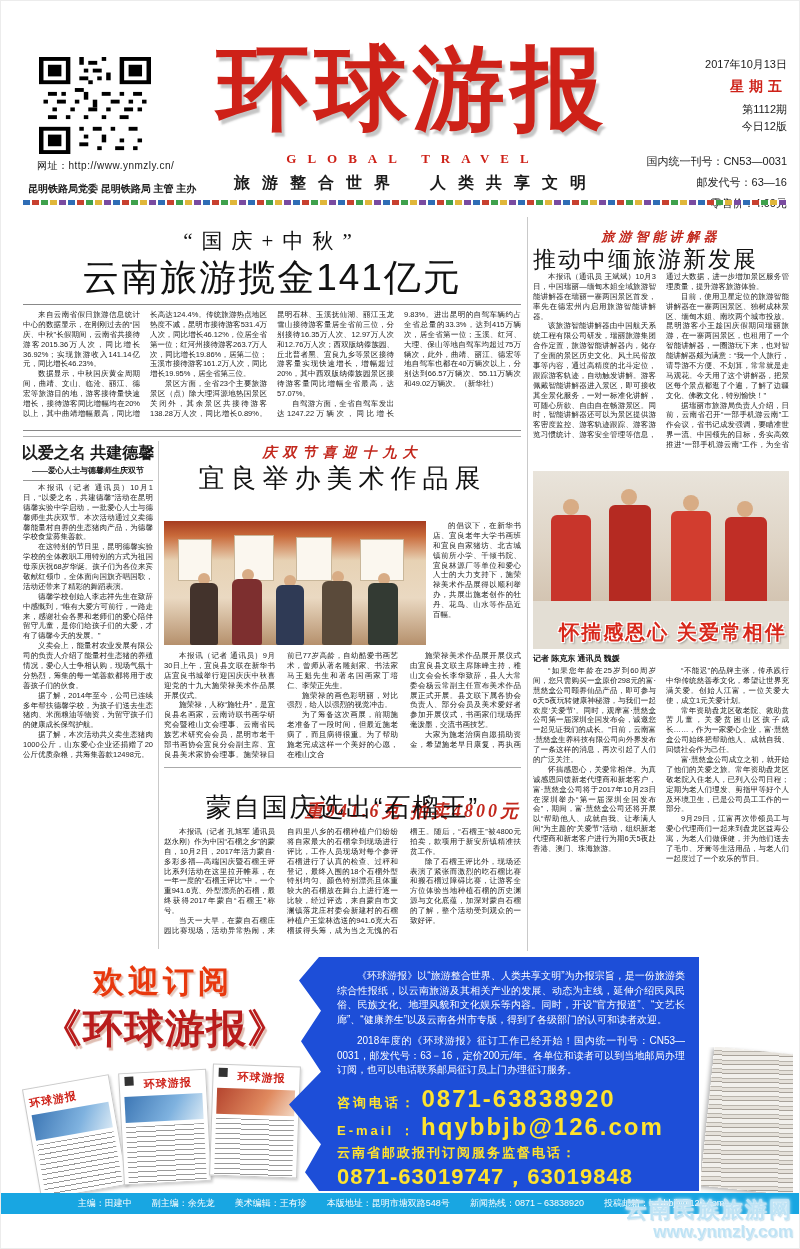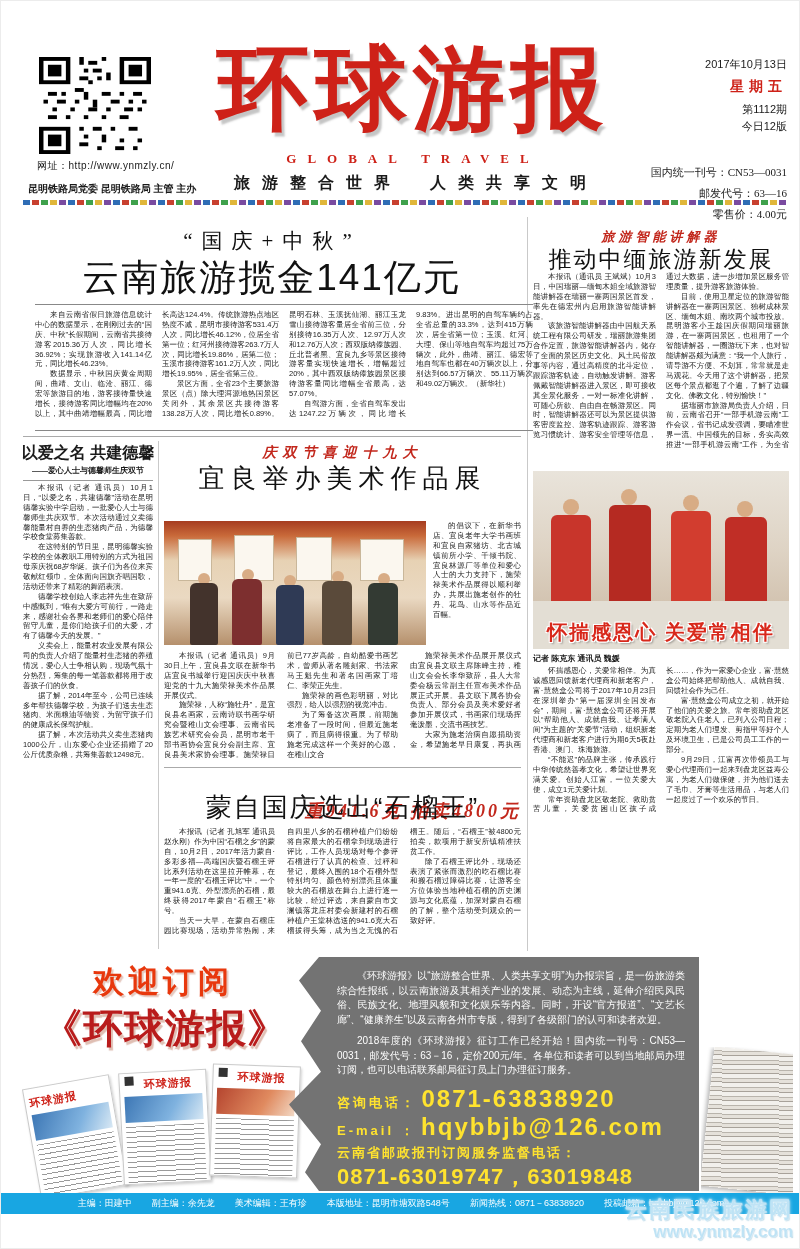--- a/index.html
+++ b/index.html
@@ -13,40 +13,40 @@
   .organizer { position:absolute; left:27px; top:181px; font-size:10px; font-weight:bold; }
   .mast-title { position:absolute; left:168px; top:38px; width:488px; text-align:center;
                 font-family:"Liberation Serif", serif; font-weight:900; font-size:92px; line-height:1.1;
                 color:#ce2118; letter-spacing:6px; text-shadow:3px 4px 2px rgba(90,90,90,.35); }
   .mast-en { position:absolute; left:168px; top:150px; width:488px; text-align:center;
              font-family:"Liberation Serif", serif; color:#ce2118; font-size:13px; font-weight:bold; letter-spacing:11px; }
   .slogan { position:absolute; left:150px; top:172px; width:530px; text-align:center;
             font-size:16px; font-weight:600; letter-spacing:12px; }
   .hdr-info { position:absolute; right:12px; top:55px; width:175px; text-align:right; font-size:11px; line-height:1.55; }
   .hdr-info .weekday { color:#ce2118; font-weight:bold; font-size:14px; letter-spacing:5px; margin:3px 0; }
-  .hdr-info .grp2 { margin-top:27px; line-height:1.9;font-family:Liberation Serif, serif; }
+  .hdr-info .grp2 { margin-top:16px; line-height:1.9; }
   .color-strip { position:absolute; left:22px; top:199px; width:764px; height:5px;
     background:repeating-linear-gradient(90deg,#2f6db5 0 7px,#fff 7px 9px,#c8402f 9px 16px,#fff 16px 18px,
                #3fa14c 18px 25px,#fff 25px 27px,#e0b63a 27px 34px,#fff 34px 36px,#7a4ba0 36px 43px,#fff 43px 45px); }
 
   
   .body-txt { font-size:7.5px; line-height:1.32; text-align:justify; overflow:hidden; color:#222; }
   .body-txt p { text-indent:2em; margin:0; }
   .kicker-serif { font-family:"Liberation Serif", serif; }
   .kicker-red { font-family:"Liberation Serif", serif; font-style:italic; color:#c2271c; font-weight:bold; }
   .hl { font-weight:400; color:#111; }
   .vline { position:absolute; width:1px; background:#c9c9c9; }
   .hline { position:absolute; height:1px; background:#aaa; }
 
   
   .lead-kicker { position:absolute; left:22px; top:226px; width:498px; text-align:center;
                  font-size:21px; letter-spacing:9px; color:#111; }
   .lead-headline { position:absolute; left:22px; top:252px; width:498px; text-align:center;
                    font-size:37px; letter-spacing:2px; }
-  .lead-body { position:absolute; left:34px; top:303px; width:498px; height:127px;
+  .lead-body { position:absolute; left:22px; top:303px; width:498px; height:127px;
                border-top:1px solid #888; border-bottom:1px solid #888; padding:5px 0;
                column-count:4; column-gap:10px; }
 
   
   .charity-title { position:absolute; left:20px; top:442px; width:134px; text-align:center; font-size:16px; font-weight:900; }
   .charity-sub { position:absolute; left:22px; top:464px; width:130px; text-align:center; font-size:8px; font-weight:bold;
                  border-bottom:1px solid #999; padding-bottom:4px; }
   .charity-body { position:absolute; left:22px; top:482px; width:130px; height:466px; }
 
   
@@ -55,27 +55,27 @@
   .art-photo { position:absolute; left:163px; top:520px; width:262px; height:124px; overflow:hidden;
                background:linear-gradient(180deg,#a63c20 0%,#c96a3a 12%,#e7d2b4 32%,#ead9c2 62%,#b5906c 100%); }
   .art-side { position:absolute; left:432px; top:520px; width:88px; height:126px; }
   .art-cols { position:absolute; left:163px; top:650px; width:357px; height:112px; column-count:3; column-gap:12px; }
   .pome-kicker { position:absolute; left:163px; top:798px; width:357px; text-align:right; font-size:18px; letter-spacing:3px; }
   .pome-headline { position:absolute; left:163px; top:789px; width:357px; text-align:center; font-size:26px; letter-spacing:2px; }
   .pome-cols { position:absolute; left:163px; top:826px; width:357px; height:122px; column-count:3; column-gap:12px; }
 
   
   .tech-kicker { position:absolute; left:532px; top:227px; width:256px; text-align:center; font-size:13px; letter-spacing:4px; }
-  .tech-headline { position:absolute; left:532px; top:243px; width:256px; text-align:center; font-size:23px; letter-spacing:2px; }
+  .tech-headline { position:absolute; left:532px; top:243px; width:256px; font-size:23px; letter-spacing:2px; }
   .tech-cols { position:absolute; left:532px; top:271px; width:256px; height:186px; column-count:2; column-gap:10px; }
 
   
   .vol-photo { position:absolute; left:532px; top:470px; width:256px; height:178px; overflow:hidden;
                background:linear-gradient(180deg,#e9e4db 0%,#ded3c4 45%,#c9b6a0 100%); }
-  .vol-title { position:absolute; left:0; bottom:3px; width:100%; text-align:center; font-size:20px; font-weight:900;
+  .vol-title { position:absolute; left:12px; bottom:3px; width:100%; text-align:center; font-size:20px; font-weight:900;
                color:#d8281b; letter-spacing:2px;
                text-shadow:-1px -1px 0 #fff,1px -1px 0 #fff,-1px 1px 0 #fff,1px 1px 0 #fff,2px 2px 2px rgba(0,0,0,.3); }
   .vol-byline { position:absolute; left:532px; top:652px; width:256px; font-size:8px; font-weight:bold; }
   .vol-cols { position:absolute; left:532px; top:665px; width:256px; height:283px; column-count:2; column-gap:10px; }
 
   
   .fig { position:absolute; border-radius:6px 6px 2px 2px; }
   .head { position:absolute; border-radius:50%; background:#d8ac85; }
   .artwork { position:absolute; background:#fbf7ef; border:1px solid #c9b79a; }
 
@@ -90,21 +90,21 @@
                 box-shadow:1px 2px 3px rgba(0,0,0,.2); padding:4px 4px; overflow:hidden; }
   .mini-paper .mp-title { color:#ce2118; font-weight:900; font-size:11px; font-family:"Liberation Serif", serif; letter-spacing:1px; text-align:center; }
   .mini-paper .mp-qr { position:absolute; left:5px; top:3px; width:9px; height:9px; background:#333; }
   .mini-paper .mp-photo { margin-top:4px; height:26px; background:linear-gradient(120deg,#3d77b5,#7fb2df 60%,#d8e8f4); }
   .mini-paper .mp-lines { margin-top:4px; height:60px;
       background:repeating-linear-gradient(180deg,#9a9a9a 0 1px,#fff 1px 5px); }
   .mp1 { left:2px; top:22px; transform:rotate(-10deg); }
   .mp2 { left:92px; top:12px; transform:rotate(-3deg); }
   .mp3 { left:182px; top:6px; transform:rotate(2deg); }
 
-  .ad-orange { position:absolute; left:266px; top:0; width:410px; height:234px; background:#737373;
+  .ad-orange { position:absolute; left:266px; top:0; width:410px; height:234px; background:#1d4ed8;
                clip-path:polygon(30px 0,100% 0,100% 100%,30px 100%,16px 92%,32px 80%,0 63%,32px 49%,12px 36%,32px 23%,10px 10%);
                padding:12px 14px 0 48px; color:#fff; }
   .ad-orange .ad-para { font-size:10px; line-height:1.45; text-align:justify; text-indent:2em; margin-bottom:7px; }
   .ad-contact { margin-top:6px; }
   .ad-line { color:#ffe32e; font-weight:bold; }
   .ad-line .lbl { font-size:13px; letter-spacing:3px; }
   .ad-line .big { font-size:24px; letter-spacing:2px; }
   .ad-sup-lbl { font-size:13px; letter-spacing:2px; margin-top:3px; }
   .ad-sup-num { font-size:22px; letter-spacing:1px; }
 
@@ -293,20 +293,21 @@
     <div class="head" style="left:204px; top:30px; width:16px; height:16px;"></div>
     <div class="fig" style="left:18px; top:44px; width:40px; height:100px; background:#c8352b;"></div>
     <div class="fig" style="left:76px; top:34px; width:42px; height:112px; background:#b52a22;"></div>
     <div class="fig" style="left:138px; top:40px; width:40px; height:106px; background:#d23d2f;"></div>
     <div class="fig" style="left:192px; top:46px; width:42px; height:100px; background:#c02e26;"></div>
     <div class="fig" style="left:0; top:130px; width:256px; height:48px; background:#e3ded4; border-radius:0;"></div>
     <div class="vol-title">怀揣感恩心 关爱常相伴</div>
   </div>
   <div class="vol-byline">记者 陈克东 通讯员 魏媛</div>
   <div class="vol-cols body-txt">
+      <p>“如果您年龄在25岁到60周岁间，您只需购买一盒原价298元的富·慧慈盒公司颐养仙品产品，即可参与6天5夜玩转健康神秘游，与我们一起欢度‘关爱节’。同时，观摩富·慧慈盒公司第一届深圳全国发布会，诚邀您一起见证我们的成长。”日前，云南富·慧慈盒生养科技有限公司向外界发布了一条这样的消息，再次引起了人们的广泛关注。</p>
       <p>怀揣感恩心，关爱常相伴。为真诚感恩回馈新老代理商和新老客户，富·慧慈盒公司将于2017年10月23日在深圳举办“第一届深圳全国发布会”，期间，富·慧慈盒公司还将开展以“帮助他人、成就自我、让孝满人间”为主题的“关爱节”活动，组织新老代理商和新老客户进行为期6天5夜赴香港、澳门、珠海旅游。</p>
       <p>“不能迟”的品牌主张，传承践行中华传统慈善孝文化，希望让世界充满关爱。创始人江富，一位关爱大使，成立1元关爱计划。</p>
       <p>常年资助盘龙区敬老院、救助贫苦儿童，关爱贫困山区孩子成长……，作为一家爱心企业，富·慧慈盒公司始终把帮助他人、成就自我、回馈社会作为己任。</p>
       <p>富·慧慈盒公司成立之初，就开始了他们的关爱之旅。常年资助盘龙区敬老院入住老人，已列入公司日程；定期为老人们理发、剪指甲等好个人及环境卫生，已是公司员工工作的一部分。</p>
       <p>9月29日，江富再次带领员工与爱心代理商们一起来到盘龙区益寿公寓，为老人们做保健，并为他们送去了毛巾、牙膏等生活用品，与老人们一起度过了一个欢乐的节日。</p>
     </div>
 
   <div class="ad">
     <div class="ad-w1">欢迎订阅</div>
     <div class="ad-w2">《环球游报》</div>

